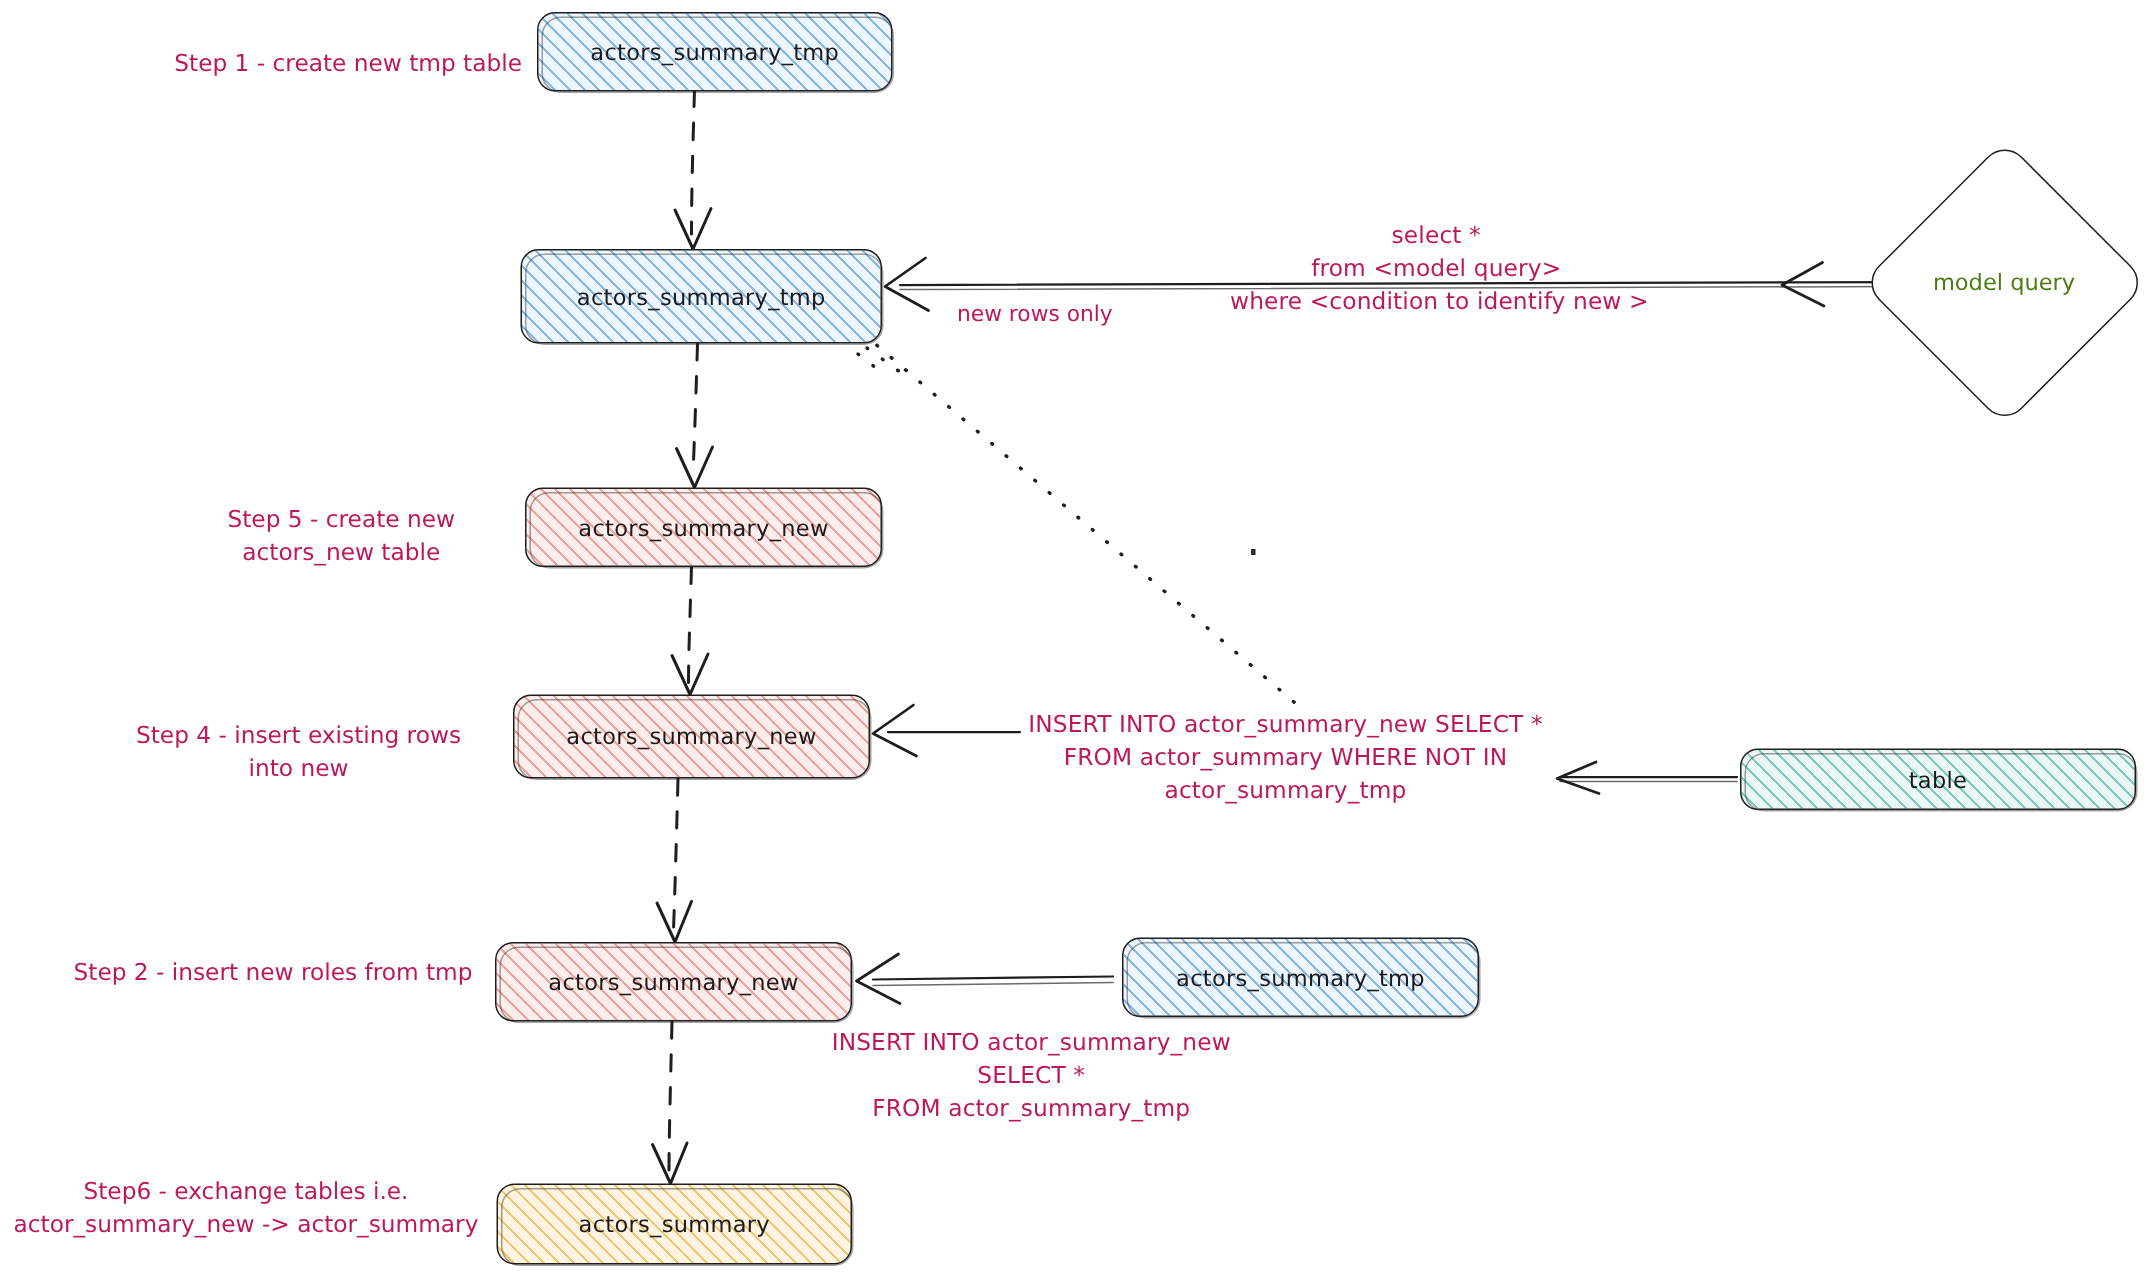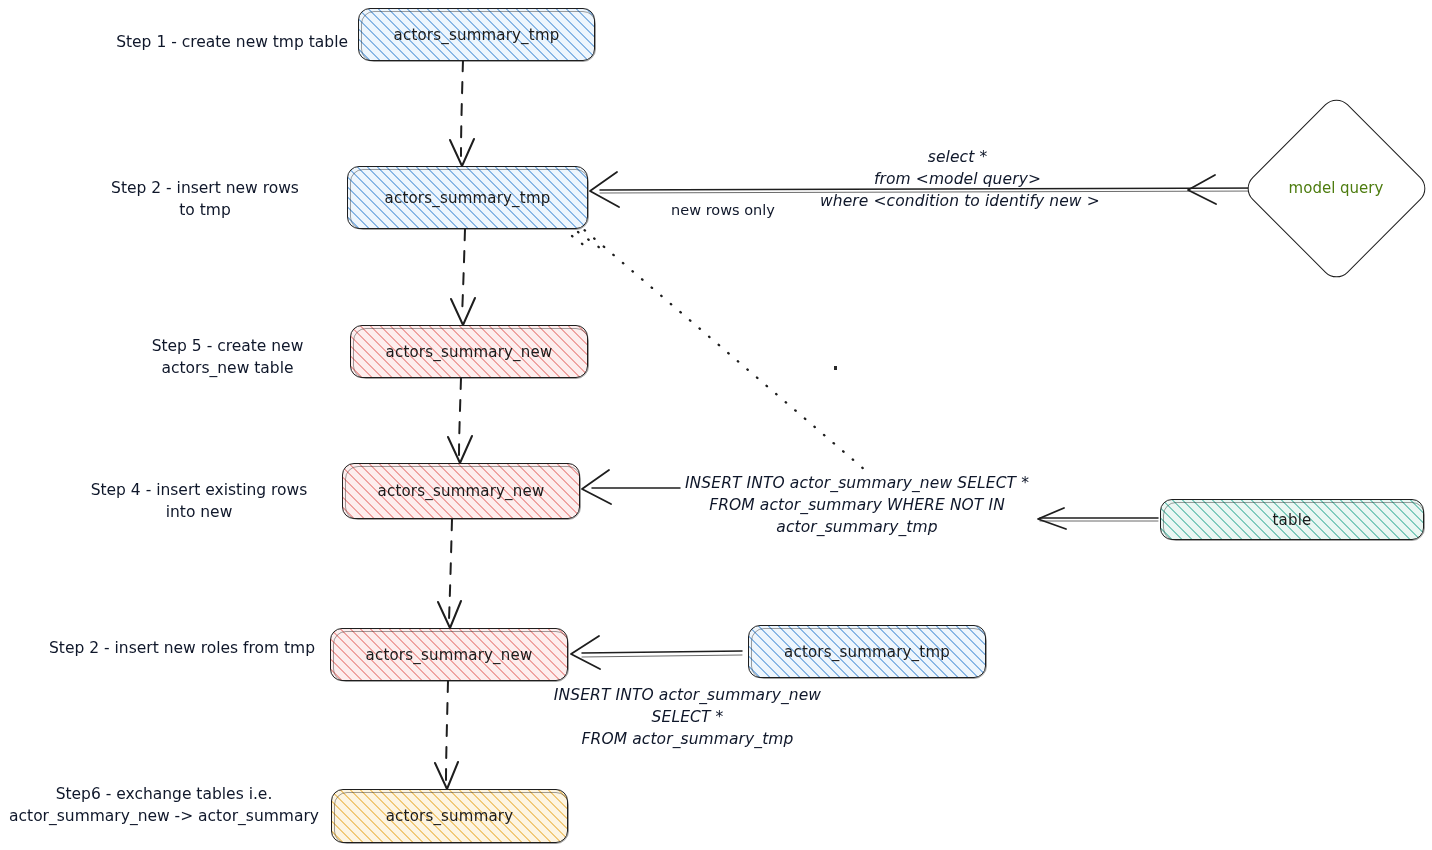--- a/index.html
+++ b/index.html
@@ -75,29 +75,28 @@
     position:absolute;
     display:flex;align-items:center;justify-content:center;
     font-size:15px;color:#4d7c0f;white-space:nowrap;
   }
 
   
   .txt{
     position:absolute;
     font-size:15.5px;
     line-height:1.42;
-    color:#0f172a;
+    color:#be185d;
     white-space:pre;
   }
   .txt.center{text-align:center;}
   .txt.right{text-align:right;}
-  .txt.small{font-size:14.5px;text-align:center;}
+  .txt.small{font-size:14.5px;}
   .sql{
     font-family:"DejaVu Sans", sans-serif;
-    font-style:italic;
     font-size:15.5px;
     letter-spacing:.1px;
   }
   .speck{position:absolute;width:3px;height:4px;background:#2a2a2a;}
 </style>
 </head>
 <body>
 
 <div id="stage">
 
@@ -139,22 +138,20 @@
       <path stroke-width="1.5" d="M742,651 L582,653"></path>
       <path stroke-width="1" stroke="#6b6b6b" d="M742,655 L582,657"></path>
       <path stroke-width="1.8" d="M599,636 L571,654 L600,669"></path>
     </g>
   </svg>
 
   <div class="speck" style="left:834px;top:366px;"></div>
 
   <div class="txt right" style="left:28px;top:31px;width:320px;">Step 1 - create new tmp table</div>
 
-  <div class="txt center" style="left:80px;top:177px;width:250px;">Step 2 - insert new rows
-to tmp</div>
 
   <div class="txt center" style="left:115px;top:335px;width:225px;">Step 5 - create new
 actors_new table</div>
 
   <div class="txt center" style="left:68px;top:479px;width:262px;">Step 4 - insert existing rows
 into new</div>
 
   <div class="txt right" style="left:10px;top:637px;width:305px;">Step 2 - insert new roles from tmp</div>
 
   <div class="txt center" style="left:4px;top:783px;width:320px;">Step6 - exchange tables i.e.

